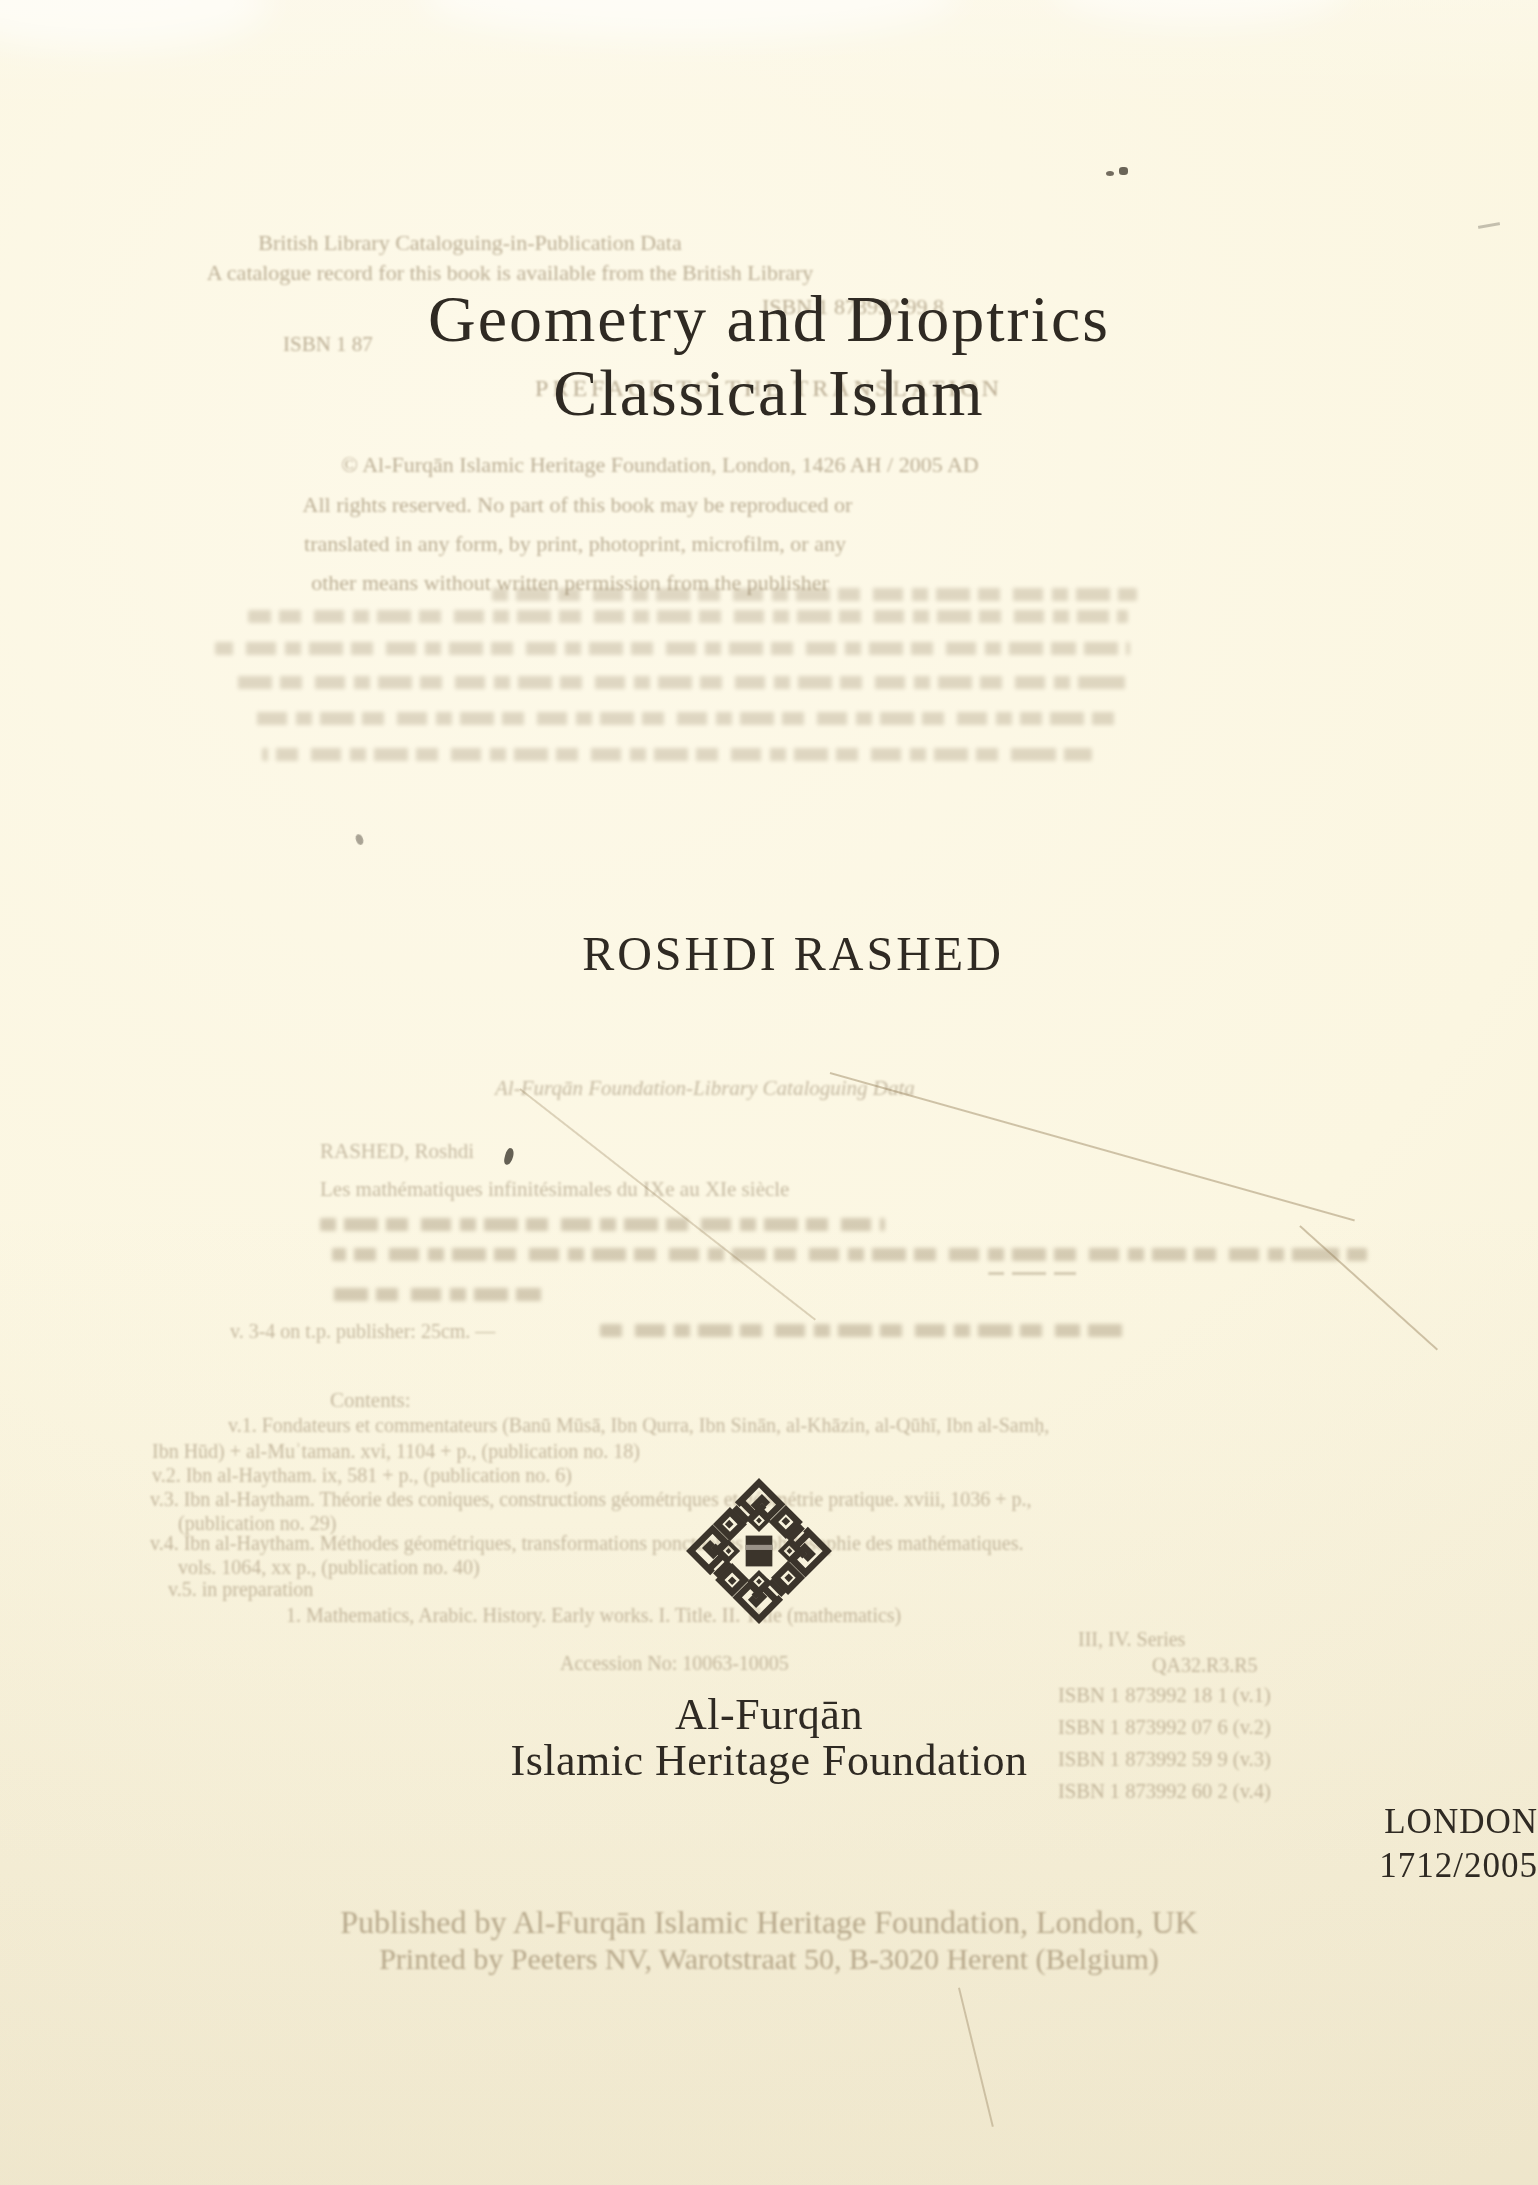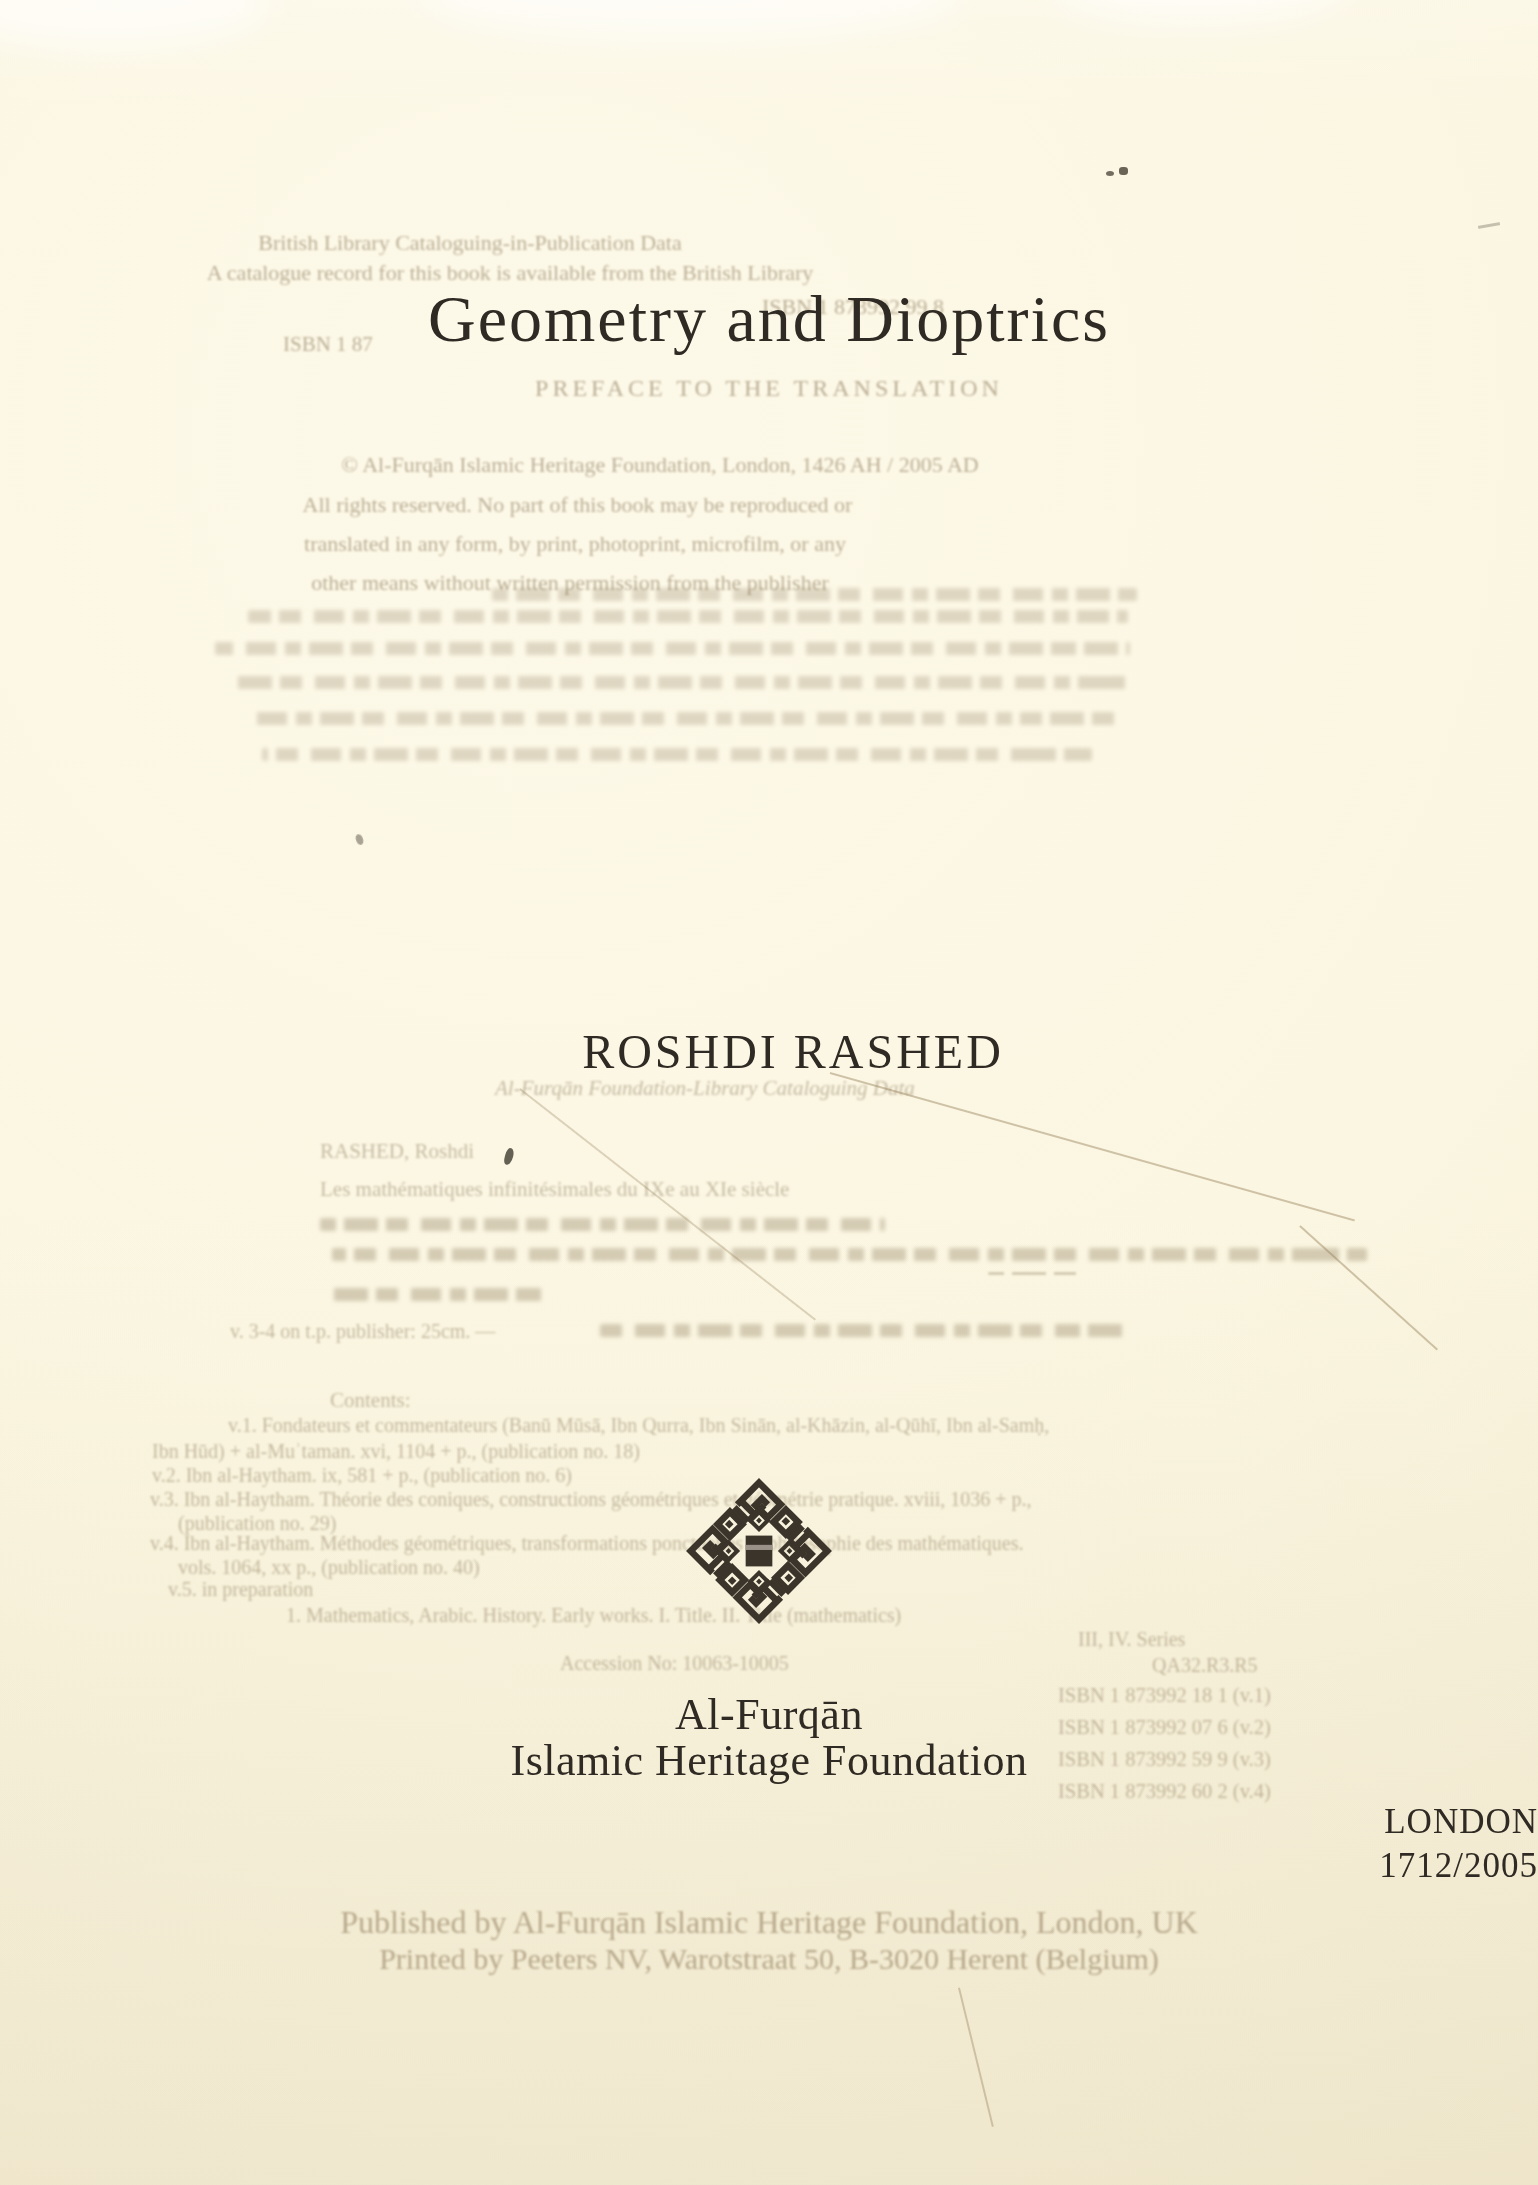--- a/index.html
+++ b/index.html
@@ -55,25 +55,26 @@
 
   <div class="tbar soft" style="left:492px; top:588px; width:645px;"></div>
   <div class="tbar soft" style="left:248px; top:610px; width:880px; background-position:-35px 0;"></div>
   <div class="tbar soft" style="left:215px; top:642px; width:915px; background-position:-70px 0;"></div>
   <div class="tbar soft" style="left:232px; top:676px; width:895px; background-position:-18px 0;"></div>
   <div class="tbar soft" style="left:246px; top:712px; width:870px; background-position:-90px 0;"></div>
   <div class="tbar soft" style="left:262px; top:748px; width:830px; background-position:-52px 0;"></div>
 
   <div class="abs ctr ink title" style="top:282px;">
     <div>Geometry and Dioptrics</div>
+    <div>Classical Islam</div>
   </div>
 
   <div class="speck" style="left:356px; top:834px; width:7px; height:11px; opacity:.45; transform:rotate(-20deg); filter:blur(.5px);"></div>
 
-  <div class="abs ctr ink author" style="top:1024px;padding-left:48px;">ROSHDI RASHED</div>
+  <div class="abs ctr ink author" style="top:926px;padding-left:48px;">ROSHDI RASHED</div>
 
   <div class="gl gl2 gli" style="left:495px; top:1076px; font-size:21px;">Al-Furqān Foundation-Library Cataloguing Data</div>
   <div class="gl gl2" style="left:320px; top:1139px; font-size:21px;">RASHED, Roshdi</div>
   <div class="gl gl2" style="left:320px; top:1177px; font-size:21px;">Les mathématiques infinitésimales du IXe au XIe siècle</div>
   <div class="tbar" style="left:320px; top:1218px; width:565px;"></div>
   <div class="tbar" style="left:332px; top:1248px; width:1035px; background-position:-44px 0;"></div>
   <div class="tbar" style="left:988px; top:1272px; width:95px; height:3px; filter:blur(.8px);"></div>
   <div class="tbar" style="left:330px; top:1288px; width:215px; background-position:-20px 0;"></div>
   <div class="gl gl2" style="left:230px; top:1320px; font-size:20px;">v. 3-4 on t.p. publisher: 25cm. —</div>
   <div class="tbar" style="left:600px; top:1324px; width:530px; background-position:-66px 0;"></div>

